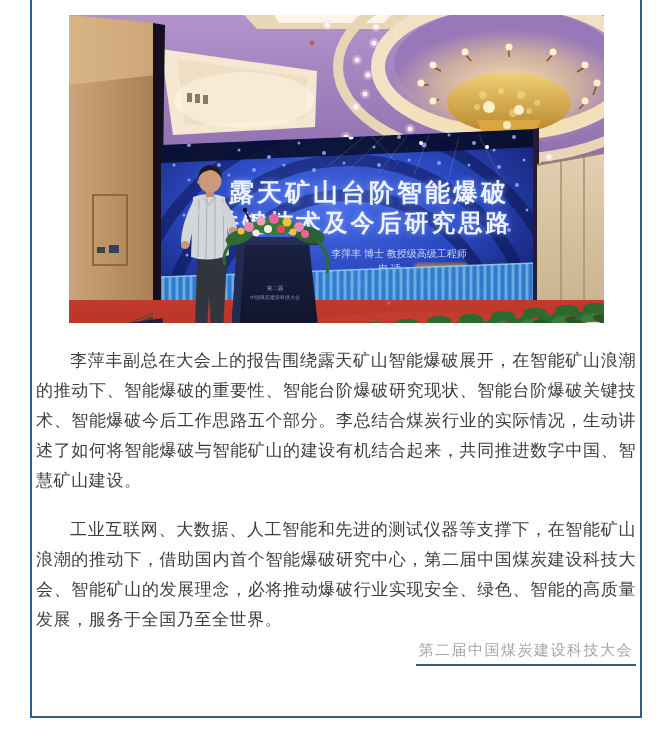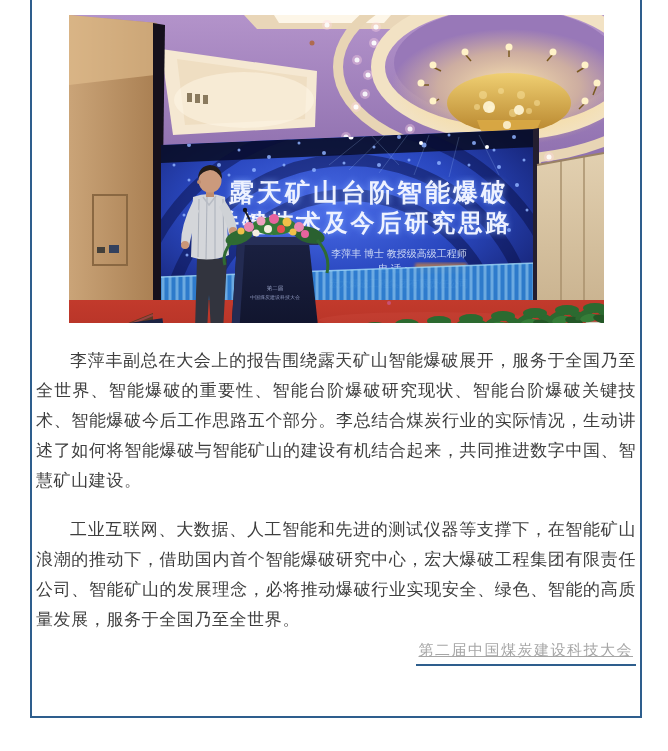--- a/index.html
+++ b/index.html
@@ -19,21 +19,21 @@
   .photo svg{display:block;}
   .content{padding:0 4px;}
   .para{
     margin:23px 0 0;font-size:17px;line-height:30px;color:#3e3e3e;
     letter-spacing:0.6px;text-indent:2em;text-align:justify;
   }
   .para.second{margin-top:19px;}
   .footer-row{margin-top:6px;text-align:right;}
   .footer-caption{
     display:inline-block;font-size:15px;color:#a6a6a6;letter-spacing:1.5px;
-    border-bottom:2px solid #2e5e8d;padding:0 3px 4px;cursor:pointer;text-decoration:underline;
+    border-bottom:2px solid #2e5e8d;padding:0 3px 4px;cursor:pointer;
   }
 </style>
 </head>
 <body>
 
 <div class="frame">
 
   <figure class="photo" style="margin-left:auto;margin-right:auto;">
     <svg width="535" height="360" viewBox="0 0 535 360" xmlns="http://www.w3.org/2000/svg">
       <defs>
@@ -482,20 +482,20 @@
           <circle cx="236" cy="219" r="4" fill="#e8639e"></circle>
         <circle cx="172" cy="216" r="3.5" fill="#f0c048"></circle>
         <circle cx="184" cy="202" r="1.2" fill="#fff"></circle>
           <circle cx="210" cy="199" r="1.2" fill="#fff"></circle>
           <circle cx="228" cy="203" r="1.2" fill="#fff"></circle>
       </g>
     </svg>
   </figure>
 
   <div class="content">
-    <p class="para">李萍丰副总在大会上的报告围绕露天矿山智能爆破展开，服务于全国乃至全世界、智能爆破的重要性、智能台阶爆破研究现状、智能台阶爆破关键技术、智能爆破今后工作思路五个部分。李总结合煤炭行业的实际情况，生动讲述了如何将智能爆破与智能矿山的建设有机结合起来，共同推进数字中国、智慧矿山建设。</p>
-    <p class="para second">工业互联网、大数据、人工智能和先进的测试仪器等支撑下，在智能矿山浪潮的推动下，借助国内首个智能爆破研究中心，宏大爆破工程集团有限责任公司、智能矿山的发展理念，必将推动爆破行业实现安全、绿色、智能的高质量发展，服务于全国乃至全世界。</p>
+    <p class="para">李萍丰副总在大会上的报告围绕露天矿山智能爆破展开，在智能矿山浪潮的推动下、智能爆破的重要性、智能台阶爆破研究现状、智能台阶爆破关键技术、智能爆破今后工作思路五个部分。李总结合煤炭行业的实际情况，生动讲述了如何将智能爆破与智能矿山的建设有机结合起来，共同推进数字中国、智慧矿山建设。</p>
+    <p class="para second">工业互联网、大数据、人工智能和先进的测试仪器等支撑下，在智能矿山浪潮的推动下，借助国内首个智能爆破研究中心，第二届中国煤炭建设科技大会、智能矿山的发展理念，必将推动爆破行业实现安全、绿色、智能的高质量发展，服务于全国乃至全世界。</p>
     <div class="footer-row">
       <span class="footer-caption">第二届中国煤炭建设科技大会</span>
     </div>
   </div>
 
 </div>
 
 </body></html>

